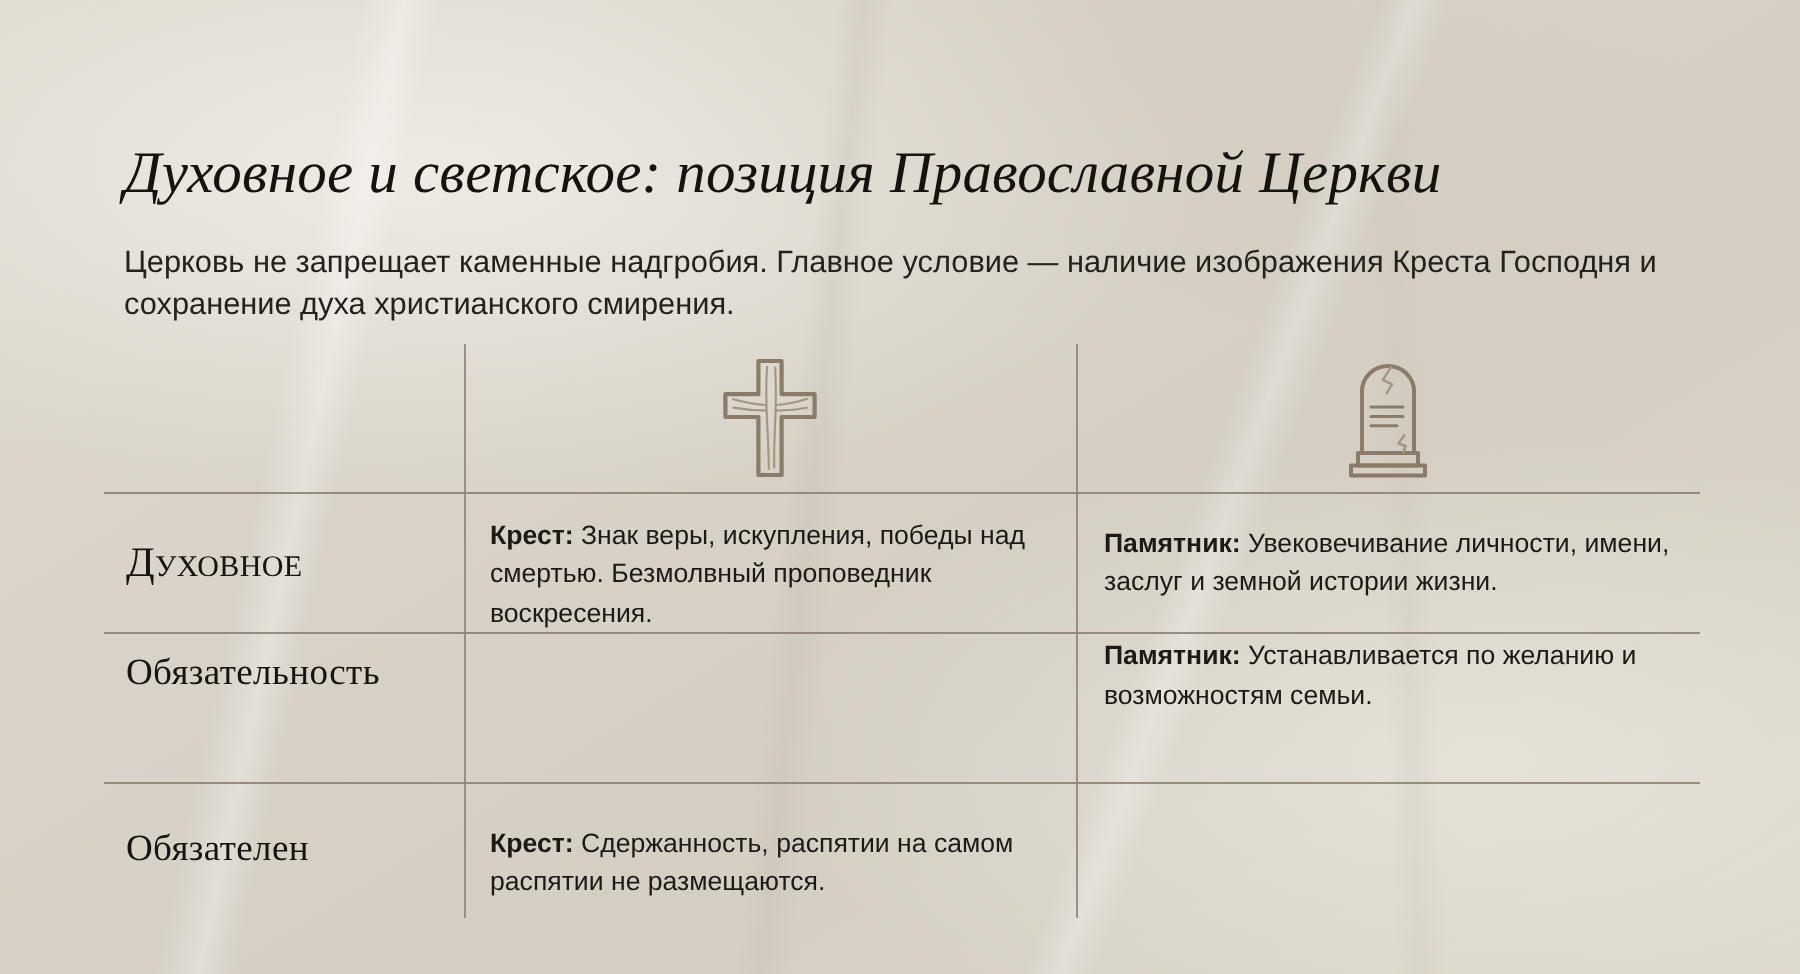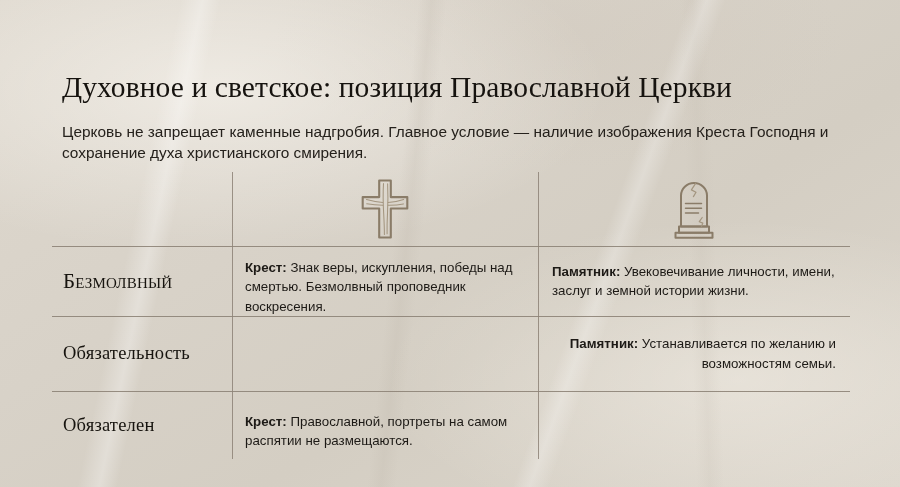--- a/index.html
+++ b/index.html
@@ -49,20 +49,21 @@
     left: 62px;
     top: 49px;
     width: 800px;
     font-family: "Liberation Serif", "DejaVu Serif", serif;
     font-size: 29.5px;
     line-height: 36px;
     font-weight: 400;
     color: #16130f;
     letter-spacing: 0.1px;
     white-space: nowrap;
+    font-style: italic;
   }
 
   #subtitle {
     position: absolute;
     left: 62px;
     top: 106px;
     width: 790px;
     font-family: "Liberation Sans", sans-serif;
     font-size: 15.4px;
     line-height: 21px;
@@ -139,21 +140,21 @@
     font-size: 13.3px;
     line-height: 19.5px;
     color: #1d1a16;
   }
   .cell .lead { font-weight: 700; }
   .cell.col2 { left: 180px; width: 306px; padding: 12px 16px 0 13px; }
   .cell.col3 { left: 486px; width: 312px; padding: 0 14px 0 14px; }
 
   
   .r1 { top: 74px;  height: 70px; }
-  .r2 { top: 144px; height: 75px; text-align: right; }
+  .r2 { top: 128px; height: 75px; }
   .r3 { top: 219px; height: 68px; }
 
   .r1.cell, .r2.cell, .r3.cell { align-items: center; }
 
   
   .ico { display: block; }
 </style>
 </head>
 <body>
 
@@ -194,21 +195,21 @@
           <path d="M9.5 54.7h37v5.1h-37z" fill="none" stroke="#8a7c68" stroke-width="2" stroke-linejoin="round"></path>
           <path d="M29.5 5.6l-4.1 6.3l4.6 2.3l-2.6 4.4" stroke="#a3957f" stroke-width="1.2" fill="none" stroke-linecap="round" stroke-linejoin="round"></path>
           <path d="M36.2 39.5l-2.9 4.2l3.5 1.4l-1.2 3.2" stroke="#a3957f" stroke-width="1.2" fill="none" stroke-linecap="round" stroke-linejoin="round"></path>
           <path d="M19.5 25.5h16" stroke="#8a7c68" stroke-width="1.5" stroke-linecap="round"></path>
           <path d="M19.5 30.2h16" stroke="#8a7c68" stroke-width="1.5" stroke-linecap="round"></path>
           <path d="M19.5 34.9h13" stroke="#8a7c68" stroke-width="1.5" stroke-linecap="round"></path>
         </svg>
       </span>
     </div>
 
-    <div class="row-label r1 smallcaps">Безмолвный</div>
+    <div class="row-label r1 smallcaps">Духовное</div>
     <div class="cell col2 r1">
       <span>
         <span class="lead">Крест:</span><span> Знак веры, искупления, победы над смертью. Безмолвный проповедник воскресения.</span>
       </span>
     </div>
     <div class="cell col3 r1">
       <span>
         <span class="lead">Памятник:</span><span> Увековечивание личности, имени, заслуг и земной истории жизни.</span>
       </span>
     </div>
@@ -216,18 +217,18 @@
     <div class="row-label r2">Обязательность</div>
     <div class="cell col3 r2">
       <span>
         <span class="lead">Памятник:</span><span> Устанавливается по желанию и возможностям семьи.</span>
       </span>
     </div>
 
     <div class="row-label r3">Обязателен</div>
     <div class="cell col2 r3">
       <span>
-        <span class="lead">Крест:</span><span> Православной, портреты на самом распятии не размещаются.</span>
+        <span class="lead">Крест:</span><span> Сдержанность, распятии на самом распятии не размещаются.</span>
       </span>
     </div>
 
   </div>
 </div>
 
 </body></html>

